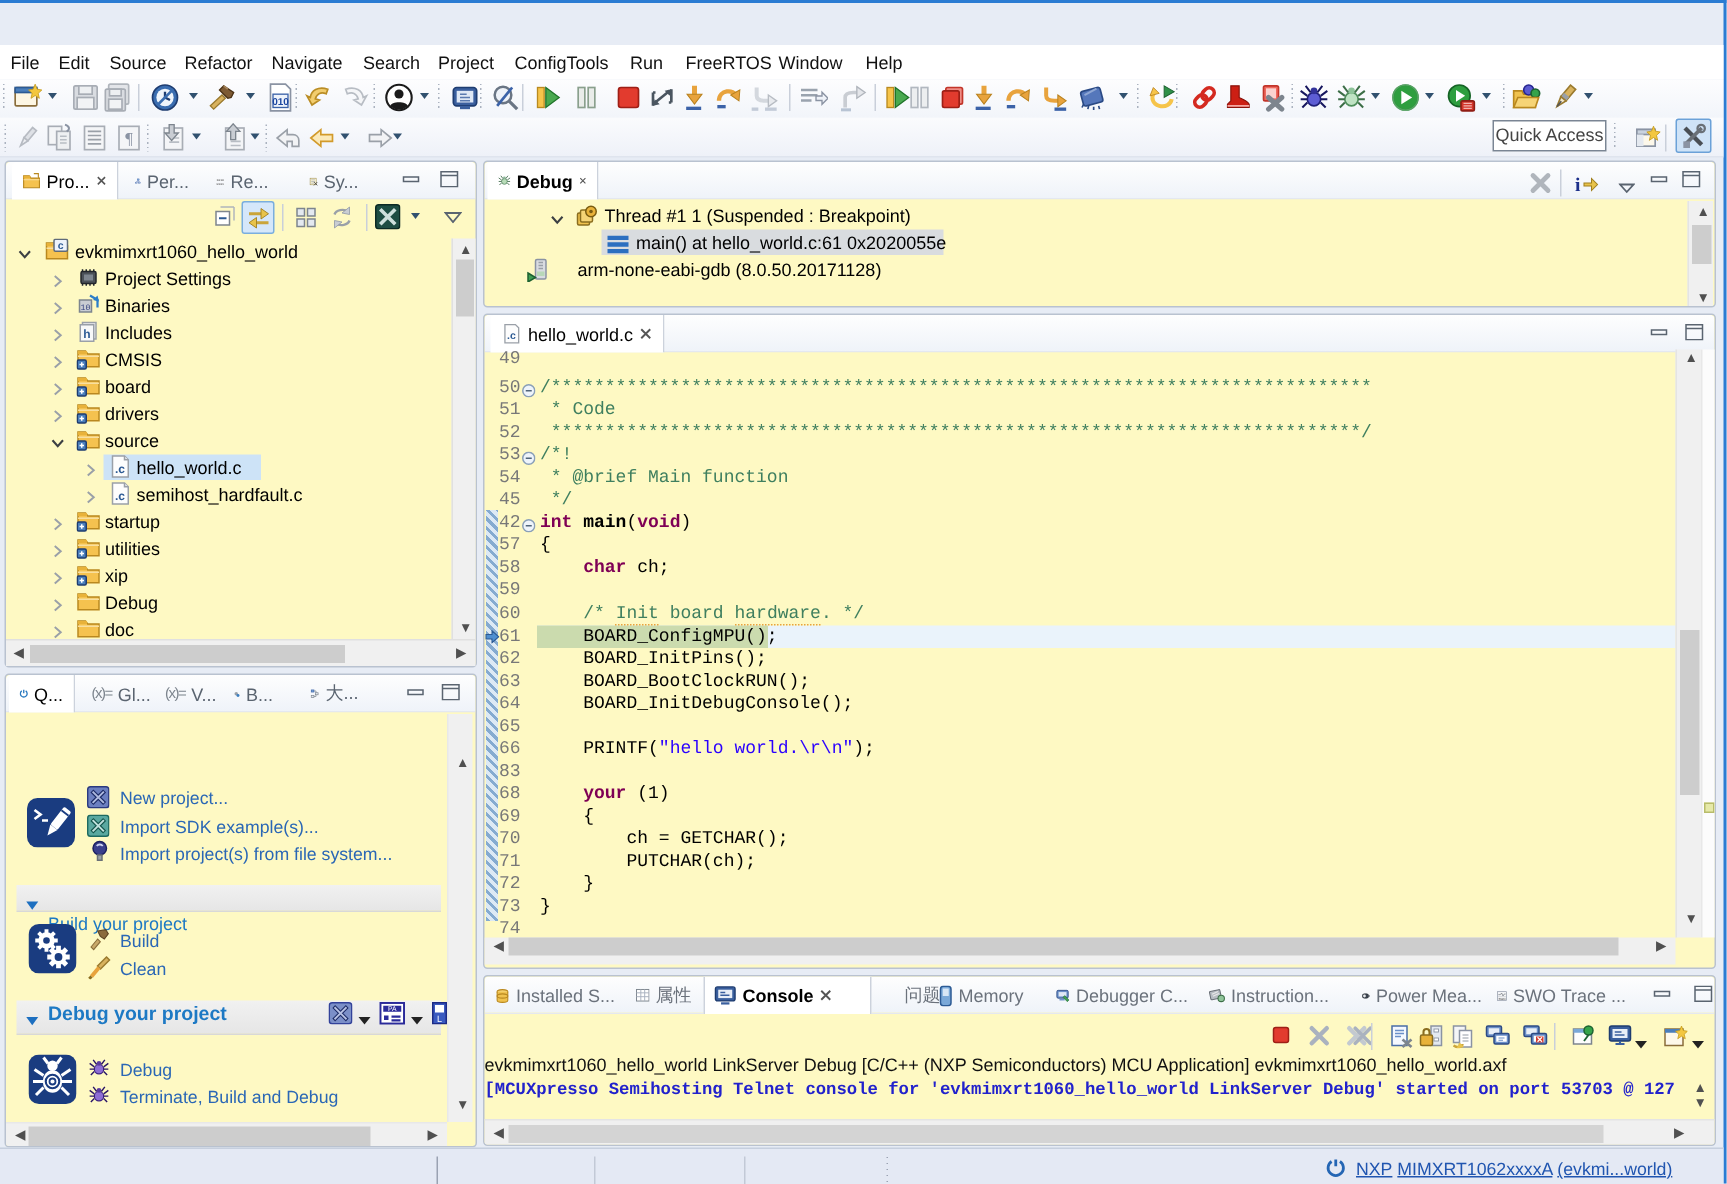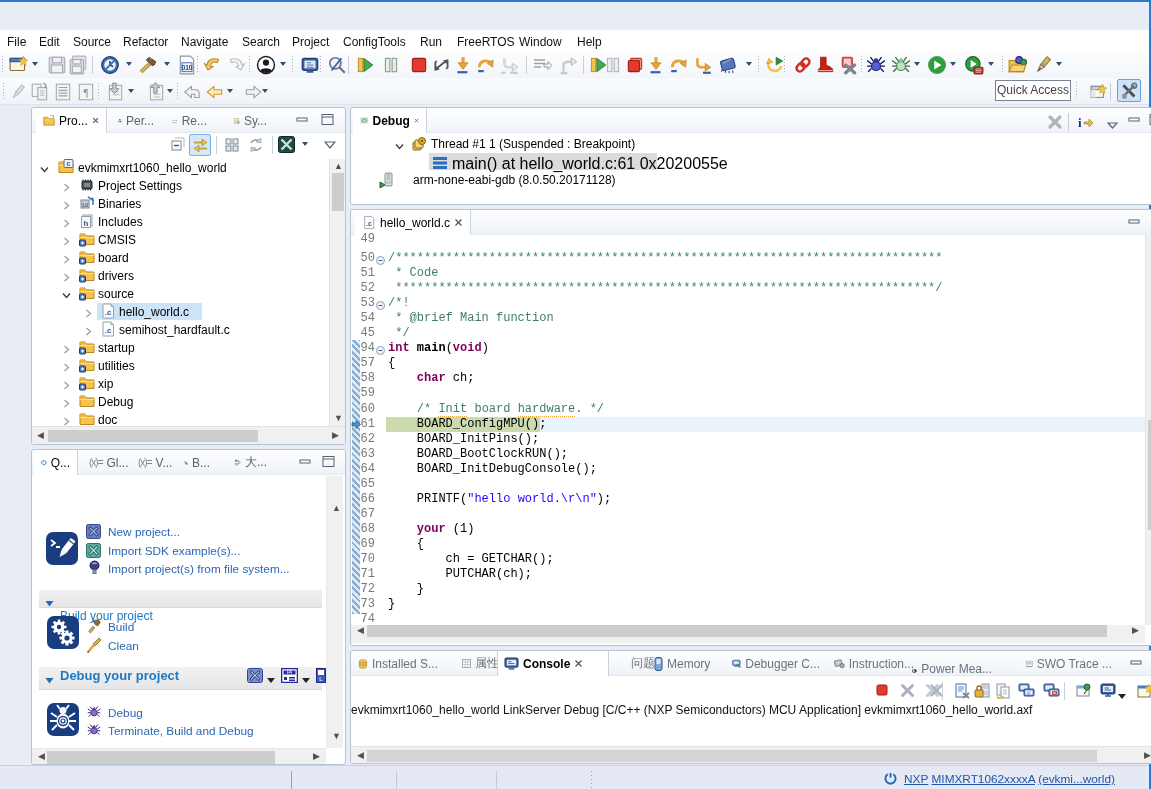--- a/index.html
+++ b/index.html
@@ -15,21 +15,21 @@
 #menubar { position:absolute; left:0; top:28px; width:1149px; height:23px; background:#fff; }
 .mi { position:absolute; top:5px; font-size:12px; color:#111; }
 
 #toolbar { position:absolute; left:0; top:51px; width:1149px; height:52px; background:linear-gradient(#fdfdfe 0,#f2f5fa 25px,#fafbfd 26px,#eef1f8 52px); border-bottom:1px solid #dfe4ee; }
 .tbi { position:absolute; width:20px; height:20px; }
 .tbi svg { width:100%; height:100%; }
 .dd { position:absolute; width:0; height:0; border-left:3.5px solid transparent; border-right:3.5px solid transparent; border-top:4px solid #31516f; }
 .tsep { position:absolute; width:1px; height:18px; background:#c9cfda; }
 .tsepd { position:absolute; width:1px; height:18px; background:repeating-linear-gradient(#aab2bf 0 1px, transparent 1px 3px); }
 
-.panel { position:absolute; background:#ffffff; border:1px solid #b9c2d0; border-radius:3px;margin-left:28px; }
+.panel { position:absolute; background:#fef9c3; border:1px solid #b9c2d0; border-radius:3px; }
 .tabbar { position:absolute; left:0; top:0; right:0; height:25px; background:linear-gradient(#fefefe,#eff3f9); border-bottom:1px solid #e4e8f0; border-radius:3px 3px 0 0; }
 .tab { position:absolute; top:0; height:25px; font-size:12px; color:#5a6470; display:flex; align-items:center; gap:4px; padding:0 7px; }
 .tab.act { background:#fff; color:#000; border-right:1px solid #ccd2dc; border-radius:3px 0 0 0; }
 .minmax { position:absolute; top:6px; width:13px; height:11px; }
 
 .sbv { position:absolute; background:#f0f0f0; }
 .sbh { position:absolute; background:#f0f0f0; }
 .sbthumb { position:absolute; background:#cdcdcd; }
 .sbarrow { position:absolute; color:#505050; font-size:9px; line-height:9px; }
 .qlink { position:absolute; font-size:11.8px; color:#2a67b5; white-space:nowrap; }
@@ -778,21 +778,21 @@
           <circle cx="11" cy="5" r="3.5" fill="#e8b23a" stroke="#7a5c10"></circle>
           <circle cx="11" cy="5" r="1.2" fill="#7a5c10"></circle>
         </svg></span>
     <span class="abs" style="left:80px;top:29px;font-size:12px">Thread #1 1 (Suspended : Breakpoint)</span>
     <span class="abs" style="left:78px;top:45px;width:228px;height:17px;background:#d9dcdf"></span>
     <span class="abs" style="left:81px;top:49px"><svg width="16" height="12" viewBox="0 0 16 12">
           <rect x="1" y="0" width="14" height="3" fill="#2c6fc0"></rect>
           <rect x="1" y="4.5" width="14" height="3" fill="#2c6fc0"></rect>
           <rect x="1" y="9" width="14" height="3" fill="#2c6fc0"></rect>
         </svg></span>
-    <span class="abs" style="left:101px;top:47px;font-size:16px">main() at hello_world.c:61 0x2020055e</span>
+    <span class="abs" style="left:101px;top:47px;font-size:12px">main() at hello_world.c:61 0x2020055e</span>
     <span class="abs" style="left:28px;top:64px"><svg width="16" height="16" viewBox="0 0 16 16">
           <rect x="6" y="1" width="7" height="13" rx="1" fill="#d9dce1" stroke="#8a93a3"></rect>
           <path d="M8 3 L11 3 M8 5 L11 5 M8 7 L11 7" stroke="#9aa0a8"></path>
           <rect x="7" y="9" width="5" height="3" fill="#b8d8b8"></rect>
           <path d="M1 10 L6 13 L1 16 Z" fill="#3f9e52" stroke="#1c6130"></path>
         </svg></span>
     <span class="abs" style="left:62px;top:65px;font-size:12px">arm-none-eabi-gdb (8.0.50.20171128)</span>
     <div class="sbv" style="left:802px;top:26px;width:17px;height:71px;border-left:1px solid #e4e4e4">
         <span class="sbarrow" style="left:5px;top:3px">▲</span>
         <span class="sbthumb" style="left:2px;top:16px;width:13px;height:26px"></span>
@@ -825,32 +825,32 @@
       <div class="abs" style="left:35px;top:207px;width:759px;height:15px;background:#eaf3fb"></div>
       <div class="abs" style="left:35px;top:207px;width:154px;height:15px;background:#cbdbae"></div>
       <div class="cl" style="left:37px;top:207px">    BOARD_ConfigMPU();</div>
       <div class="lnum" style="left:4px;top:22px">49</div>
       <div class="lnum" style="left:4px;top:41px">50</div>
       <div class="lnum" style="left:4px;top:56px">51</div>
       <div class="lnum" style="left:4px;top:71px">52</div>
       <div class="lnum" style="left:4px;top:86px">53</div>
       <div class="lnum" style="left:4px;top:101px">54</div>
       <div class="lnum" style="left:4px;top:116px">45</div>
-      <div class="lnum" style="left:4px;top:131px">94</div>
+      <div class="lnum" style="left:4px;top:131px">42</div>
       <div class="lnum" style="left:4px;top:146px">57</div>
       <div class="lnum" style="left:4px;top:161px">58</div>
       <div class="lnum" style="left:4px;top:176px">59</div>
       <div class="lnum" style="left:4px;top:192px">60</div>
       <div class="lnum" style="left:4px;top:207px">61</div>
       <div class="lnum" style="left:4px;top:222px">62</div>
       <div class="lnum" style="left:4px;top:237px">63</div>
       <div class="lnum" style="left:4px;top:252px">64</div>
       <div class="lnum" style="left:4px;top:267px">65</div>
       <div class="lnum" style="left:4px;top:282px">66</div>
-      <div class="lnum" style="left:4px;top:297px">67</div>
+      <div class="lnum" style="left:4px;top:297px">83</div>
       <div class="lnum" style="left:4px;top:312px">68</div>
       <div class="lnum" style="left:4px;top:327px">69</div>
       <div class="lnum" style="left:4px;top:342px">70</div>
       <div class="lnum" style="left:4px;top:357px">71</div>
       <div class="lnum" style="left:4px;top:372px">72</div>
       <div class="lnum" style="left:4px;top:387px">73</div>
       <div class="lnum" style="left:4px;top:402px">74</div>
       <span class="abs" style="left:25px;top:44px"><svg width="9" height="9" viewBox="0 0 9 9">
           <circle cx="4.5" cy="4.5" r="4" fill="#eef4fb" stroke="#8aa0b8"></circle>
           <path d="M2.5 4.5 L6.5 4.5" stroke="#50657a" stroke-width="1"></path>
@@ -900,21 +900,21 @@
   <div class="panel" id="console" style="left:322px;top:648px;width:822px;height:114px;overflow:hidden">
     <div class="tabbar"></div>
     <div class="ctab" style="left:1px;width:92px;">
         <svg width="14" height="14" viewBox="0 0 14 14">
           <ellipse cx="7" cy="3" rx="5" ry="2" fill="#f6d476" stroke="#b9881f"></ellipse>
           <path d="M2 3 L2 11 A5 2 0 0 0 12 11 L12 3" fill="#f0c24e" stroke="#b9881f"></path>
           <ellipse cx="7" cy="7" rx="5" ry="2" fill="none" stroke="#b9881f"></ellipse>
         </svg>
         <span>Installed S...</span>
       </div>
-      <div class="ctab" style="left:105px;width:49px;">
+      <div class="ctab" style="left:95px;width:49px;">
         <svg width="14" height="13" viewBox="0 0 14 13">
           <rect x="0.5" y="0.5" width="13" height="12" fill="#fff" stroke="#7d858e"></rect>
           <path d="M0.5 4 L13.5 4 M0.5 8 L13.5 8 M5 0.5 L5 12.5 M9 0.5 L9 12.5" stroke="#aab2bf"></path>
         </svg>
         <span>属性</span>
       </div>
       <div class="ctab act2" style="left:146px;width:112px;background:#fff;border-right:1px solid #ccd2dc;border-left:1px solid #ccd2dc;font-weight:bold;color:#000;">
         <svg width="15" height="14" viewBox="0 0 16 15">
           <rect x="1" y="1" width="14" height="10" rx="1.5" fill="#3a5f9e" stroke="#1e3c70"></rect>
           <rect x="3" y="3" width="10" height="6" fill="#e8eef7"></rect>
@@ -952,21 +952,21 @@
         <span>Debugger C...</span>
       </div>
       <div class="ctab" style="left:477px;width:92px;">
         <svg width="15" height="13" viewBox="0 0 15 13">
           <rect x="1" y="2" width="10" height="8" rx="1" fill="#b8bdc4" stroke="#6a7077" transform="rotate(-12 6 6)"></rect>
           <path d="M3 5 L9 3.5 M3.5 7 L9.5 5.5" stroke="#e8e8e8" stroke-width="1" transform="rotate(-12 6 6)"></path>
           <circle cx="11.5" cy="9.5" r="3" fill="#8fc49a" stroke="#3c6e47"></circle>
         </svg>
         <span>Instruction...</span>
       </div>
-      <div class="ctab" style="left:555px;width:92px;align-items:flex-end;">
+      <div class="ctab" style="left:579px;width:92px;">
         <svg width="16" height="10" viewBox="0 0 16 10">
           <rect x="0.5" y="0.5" width="13" height="9" rx="4.5" fill="#3c4450" stroke="#1c2026"></rect>
           <circle cx="5" cy="5" r="2.8" fill="#e8eaed"></circle>
           <rect x="14" y="3" width="2" height="4" fill="#3c4450"></rect>
         </svg>
         <span>Power Mea...</span>
       </div>
       <div class="ctab" style="left:669px;width:98px;">
         <svg width="15" height="14" viewBox="0 0 15 14">
           <rect x="0.5" y="0.5" width="14" height="13" fill="#f4f5f7" stroke="#8a93a3"></rect>
@@ -1042,20 +1042,21 @@
           <path d="M5 13 L11 13 M8 11 L8 13" stroke="#3a5f9e" stroke-width="1.4"></path>
         </svg></span>
       <span class="abs" style="left:767px;top:37px"><span style="display:inline-block;width:0;height:0;border-left:4px solid transparent;border-right:4px solid transparent;border-top:5px solid #222"></span></span>
       <span class="abs" style="left:786px;top:32px;width:17px;height:16px"><svg width="16" height="16" viewBox="0 0 16 16">
           <rect x="1" y="3" width="12" height="11" fill="#fdf8ea" stroke="#8a6d3b"></rect>
           <rect x="1" y="3" width="12" height="2.5" fill="#4a7ebb"></rect>
           <path d="M12 1 L13.2 4 L16 4.5 L13.8 6.5 L14.5 9.5 L12 7.8 L9.5 9.5 L10.2 6.5 L8 4.5 L10.8 4 Z" fill="#f3c73f" stroke="#c49a1a" stroke-width="0.5"></path>
         </svg></span>
       <span class="abs" style="left:805px;top:37px"><span style="display:inline-block;width:0;height:0;border-left:4px solid transparent;border-right:4px solid transparent;border-top:5px solid #222"></span></span>
     <div class="abs" style="left:0px;top:52px;font-size:12px;color:#111;white-space:nowrap">evkmimxrt1060_hello_world LinkServer Debug [C/C++ (NXP Semiconductors) MCU Application] evkmimxrt1060_hello_world.axf</div>
+    <div class="abs" style="left:0px;top:69px;font-family:'Liberation Mono',monospace;font-size:11.5px;color:#2222cc;white-space:nowrap;font-weight:bold">[MCUXpresso Semihosting Telnet console for 'evkmimxrt1060_hello_world LinkServer Debug' started on port 53703 @ 127</div>
     <span class="sbarrow" style="left:806px;top:70px">▲</span>
     <span class="sbarrow" style="left:806px;top:80px">▼</span>
     <div class="sbh" style="left:0px;top:95px;width:820px;height:18px;border-top:1px solid #e4e4e4">
         <span class="sbarrow" style="left:6px;top:4px">◀</span>
         <span class="sbthumb" style="left:16px;top:3px;width:730px;height:12px;background:#d4d4d4"></span>
         <span class="sbarrow" style="left:793px;top:4px">▶</span>
       </div>
   </div>
   <div id="statusbar" class="abs" style="left:0;top:763px;width:1149px;height:26px;background:#e4e9f4;border-top:1px solid #c6cfde;">
     <span class="abs" style="left:291px;top:5px;width:1px;height:20px;background:#9aa2b2"></span>

